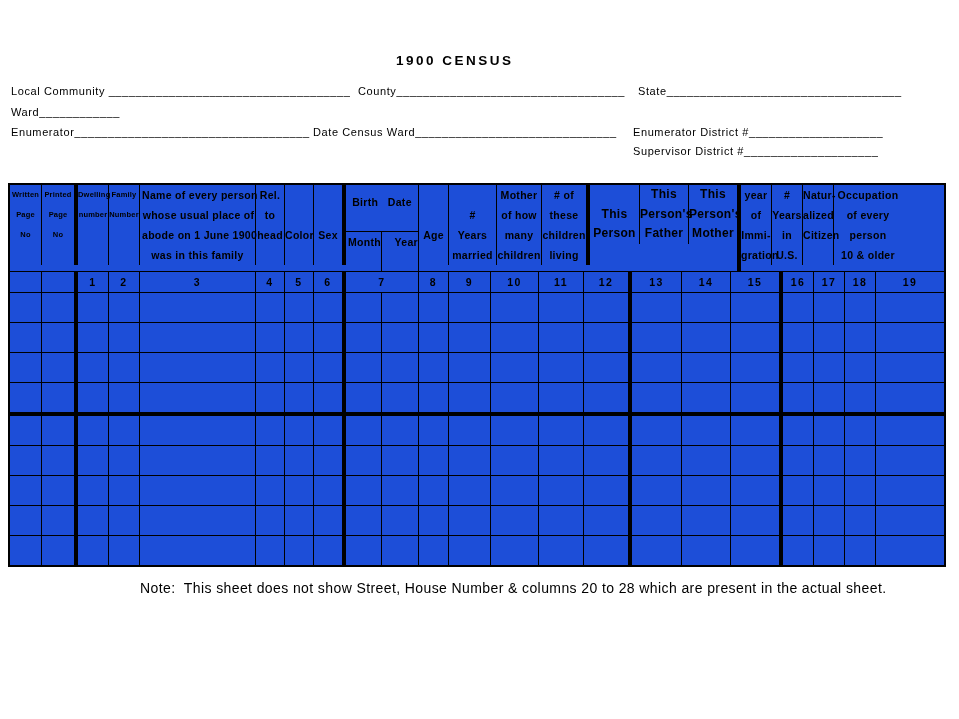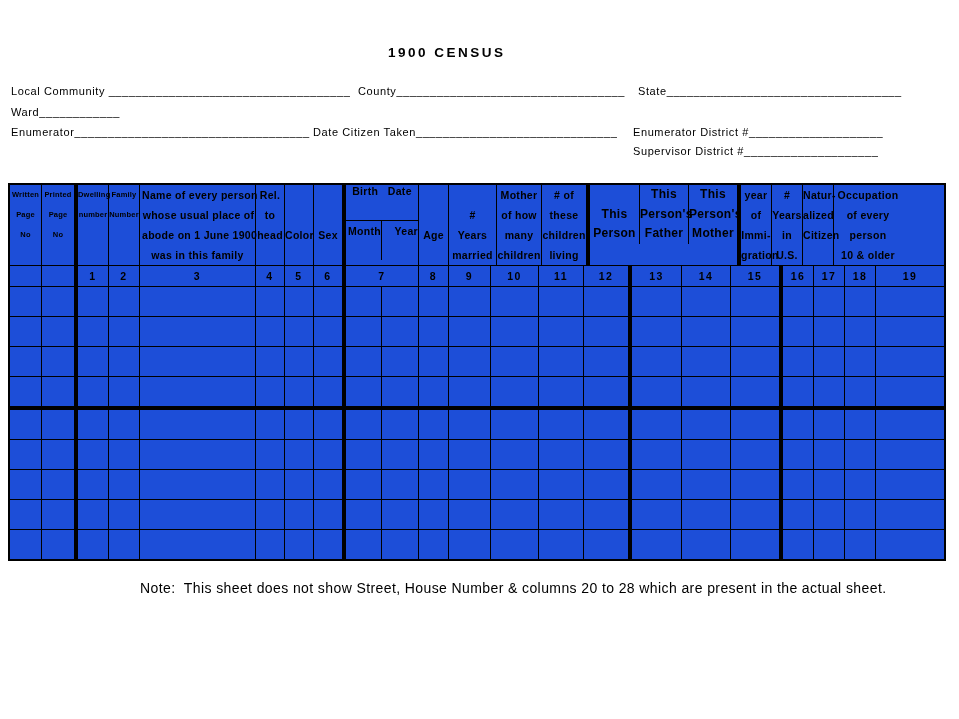--- a/index.html
+++ b/index.html
@@ -2,21 +2,21 @@
 <html><head>
 <meta charset="utf-8">
 <title>1900 Census Form</title>
 <style>
   html,body{margin:0;padding:0}
   body{
     width:959px;height:719px;background:#fff;color:#000;
     font-family:"Liberation Sans",sans-serif;position:relative;overflow:hidden;
   }
   .title{
-    position:absolute;left:384px;top:41px;margin:4px;
+    position:absolute;left:384px;top:41px;margin:12px;
     font-size:13.5px;font-weight:bold;letter-spacing:2.5px;white-space:pre;
   }
   .fseg{position:absolute;font-size:11px;letter-spacing:.6px;white-space:pre}
   .fseg .fill{letter-spacing:.6px}
   .seg-local{left:11px;top:85px}
   .seg-county{left:358px;top:85px}
   .seg-state{left:638px;top:85px}
   .seg-ward{left:11px;top:106px}
   .seg-enumerator{left:11px;top:126px}
   .seg-date{left:313px;top:126px}
@@ -37,21 +37,21 @@
   .br{border-right:1px solid #000}
   .br-thick{border-right:4px solid #000}
 
   .hcell{height:80px;display:flex;flex-direction:column}
   .hline{height:20px;line-height:20px;font-size:10.5px;letter-spacing:.3px;text-align:center;white-space:nowrap}
   .small .hline{font-size:7.5px;letter-spacing:.2px}
   .align-left .hline{text-align:center;padding-left:2px}
   .c-name .hline:nth-child(4){text-align:center;padding-left:0}
 
   .hgroup{display:flex;flex-direction:column}
-  .g-title{height:35px;padding-top:0;border-bottom:1px solid #000;text-align:center;
+  .g-title{height:35px;padding-top:11px;border-bottom:1px solid #000;text-align:center;
            font-size:10.5px;letter-spacing:.3px;white-space:pre}
   .g-row{display:flex}
   .g-cell{height:35px;padding-top:4px;text-align:right;font-size:10.5px;letter-spacing:.3px}
   .g-title2{height:20px;line-height:20px;border-bottom:1px solid #000;text-align:center;
             font-size:10.5px;letter-spacing:.3px}
   .g-cell2{height:59px;display:flex;flex-direction:column}
   .bp-line{height:19.6px;line-height:19.6px;font-size:12px;letter-spacing:.3px;text-align:center;white-space:nowrap}
 
   .num-cell{height:20px;line-height:20px;text-align:center;font-size:10.5px;letter-spacing:1.5px}
   .bcell{height:29px}
@@ -84,21 +84,21 @@
 </head>
 <body>
 
 <h1 class="title">1900 CENSUS</h1>
 
 <div class="fseg seg-local"><span>Local Community </span><span class="fill">____________________________________</span></div>
 <div class="fseg seg-county"><span>County</span><span class="fill">__________________________________</span></div>
 <div class="fseg seg-state"><span>State</span><span class="fill">___________________________________</span></div>
 <div class="fseg seg-ward"><span>Ward</span><span class="fill">____________</span></div>
 <div class="fseg seg-enumerator"><span>Enumerator</span><span class="fill">___________________________________</span></div>
-<div class="fseg seg-date"><span>Date Citizen Taken</span><span class="fill">______________________________</span></div>
+<div class="fseg seg-date"><span>Date Census Ward</span><span class="fill">______________________________</span></div>
 <div class="fseg seg-enumdist"><span>Enumerator District #</span><span class="fill">____________________</span></div>
 <div class="fseg seg-supdist"><span>Supervisor District #</span><span class="fill">____________________</span></div>
 
 <div class="census-table" id="census-table">
     <div class="header-row">
       <div class="hcell c-written-page small br">
         <div class="hline">Written</div>
         <div class="hline">Page</div>
         <div class="hline">No</div>
         <div class="hline"></div>

